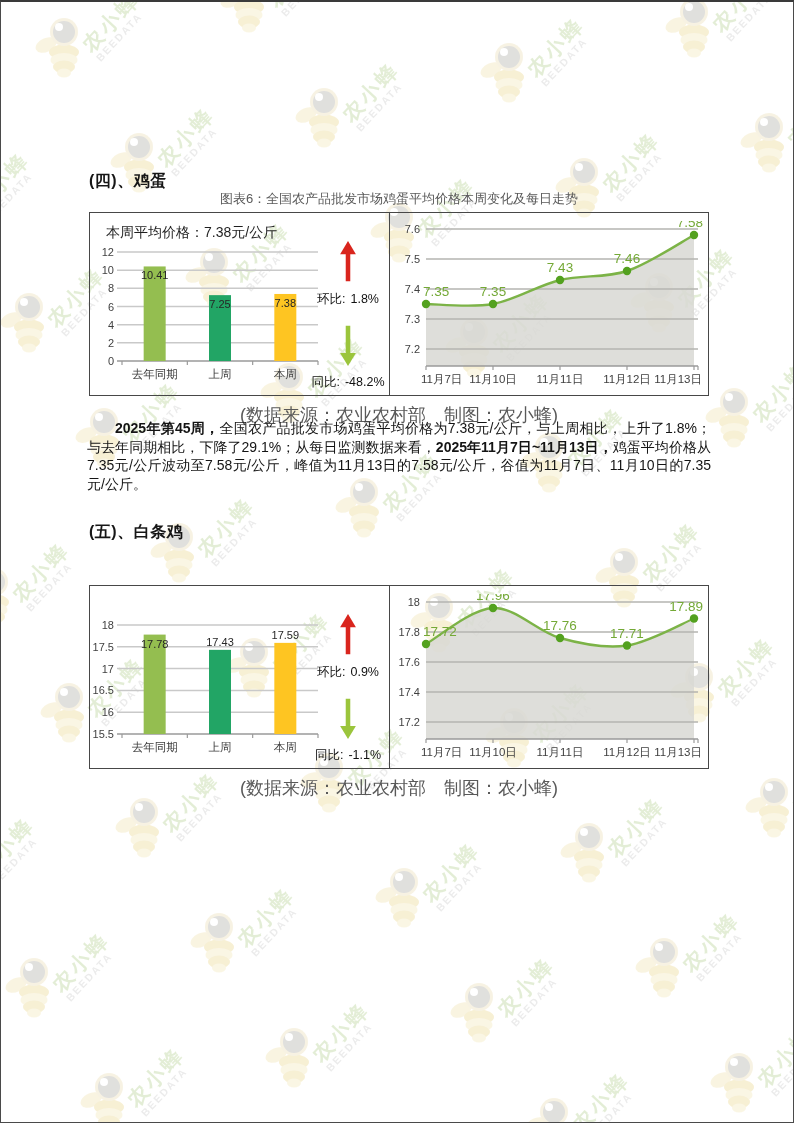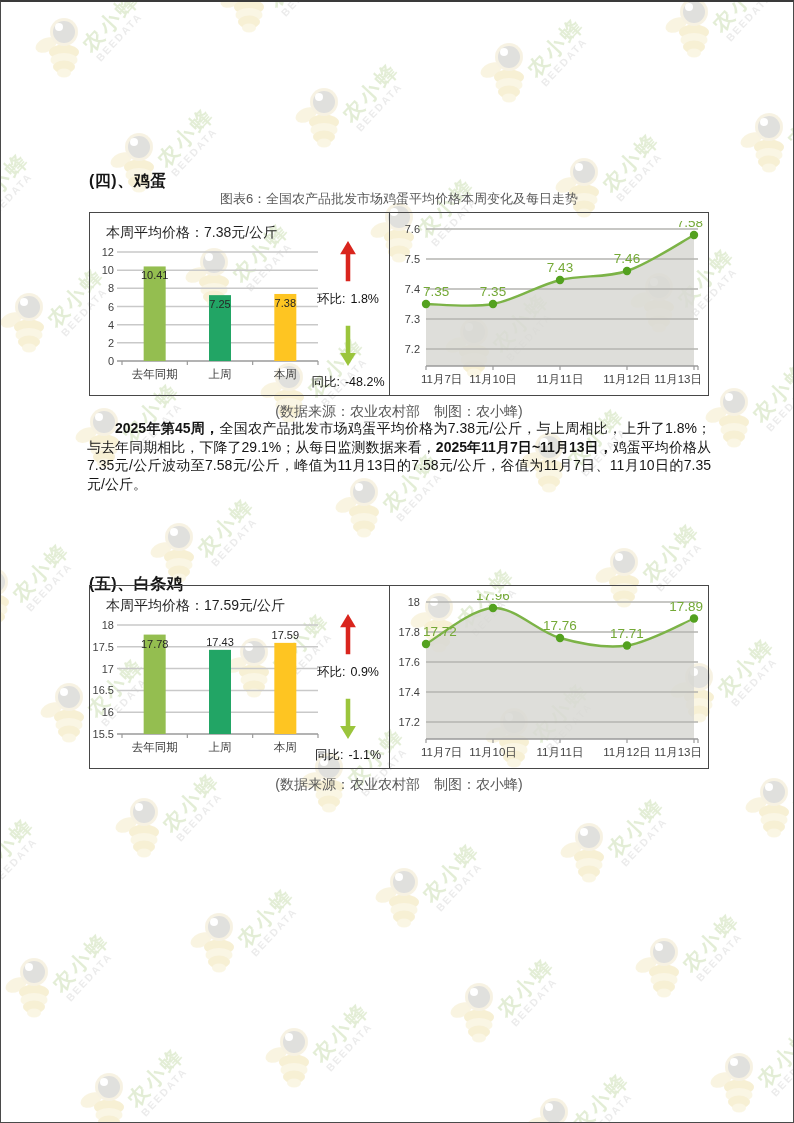--- a/index.html
+++ b/index.html
@@ -21,21 +21,21 @@
     border:1px solid #474747; display:flex; background:transparent;}
   .cell-left{width:300px; box-sizing:border-box; border-right:1px solid #474747; position:relative;}
   .cell-right{flex:1; position:relative;}
   .panel-title{margin:11px 0 0 16px; font-size:14px; color:#1f1f1f;}
   .bar-wrap{position:absolute; left:2px; top:33px;}
   .arrows{position:absolute; right:4px; top:28px; width:74px; text-align:center;margin-left:8px;}
   .ratio{font-size:12.5px; color:#111; margin-top:4px; white-space:nowrap;}
   .ratio .v{margin-left:5px;}
   .arrow-gap{height:16px;}
   .line-wrap{position:absolute; left:4px; top:8px;}
-  .caption{position:absolute; left:88px; width:620px; text-align:center; font-size:14px; color:#595959;}
+  .caption{position:absolute; left:88px; width:620px; text-align:center; font-size:18px; color:#595959;}
   .para{position:absolute; left:86px; width:624px; font-size:14px; line-height:18.5px;
     color:#141414; text-align:justify; text-indent:2em;}
   .para b{font-weight:700;}
   svg text{font-family:"Liberation Sans","DejaVu Sans",sans-serif;}
   .tick-lb{font-size:11px; fill:#3f3f3f;}
   .cat-lb{font-size:11.5px; fill:#3f3f3f;}
   .bar-lb{font-size:11px; fill:#262626;}
   .line-lb{font-size:13.5px;}
   .up-arrow{fill:var(--up-color,#D9251D);}
   .down-arrow{fill:var(--down-color,#9BC53C);}
@@ -658,25 +658,24 @@
               <text x="233" y="162" text-anchor="middle" class="cat-lb">11月12日</text>
               <text x="309" y="5.999999999999879" text-anchor="end" class="line-lb" fill="#74A936">7.58</text>
               <text x="308" y="162" text-anchor="end" class="cat-lb">11月13日</text>
             </svg></div>
       </div>
     </div>
 
     <div class="caption" style="top:401px">(数据来源：农业农村部　制图：农小蜂)</div>
     <div class="para" style="top:417px"><b>2025年第45周，</b><span>全国农产品批发市场鸡蛋平均价格为7.38元/公斤，与上周相比，上升了1.8%；与去年同期相比，下降了29.1%；从每日监测数据来看，</span><b>2025年11月7日~11月13日，</b><span>鸡蛋平均价格从7.35元/公斤波动至7.58元/公斤，峰值为11月13日的7.58元/公斤，谷值为11月7日、11月10日的7.35元/公斤。</span></div>
 
-    <div class="h-sec" style="top:572px">(五)、白条鸡</div>
+    <div class="h-sec" style="top:520px">(五)、白条鸡</div>
 
     <div class="fig-box" style="top:583px">
       <div class="cell-left">
-        <div class="panel-title">本周平均价格：17.59元/公斤</div>
         <div class="bar-wrap"><svg id="chart2" width="232" height="150">
               <line x1="25" y1="115" x2="226" y2="115" stroke="#9a9a9a" stroke-width="1.5"></line>
               <text x="22" y="119" text-anchor="end" class="tick-lb">15.5</text>
               <line x1="25" y1="93.2" x2="226" y2="93.2" stroke="#c9c9c9" stroke-width="1.5"></line>
               <text x="22" y="97.2" text-anchor="end" class="tick-lb">16</text>
               <line x1="25" y1="71.4" x2="226" y2="71.4" stroke="#c9c9c9" stroke-width="1.5"></line>
               <text x="22" y="75.4" text-anchor="end" class="tick-lb">16.5</text>
               <line x1="25" y1="49.60000000000001" x2="226" y2="49.60000000000001" stroke="#c9c9c9" stroke-width="1.5"></line>
               <text x="22" y="53.60000000000001" text-anchor="end" class="tick-lb">17</text>
               <line x1="25" y1="27.799999999999997" x2="226" y2="27.799999999999997" stroke="#c9c9c9" stroke-width="1.5"></line>

